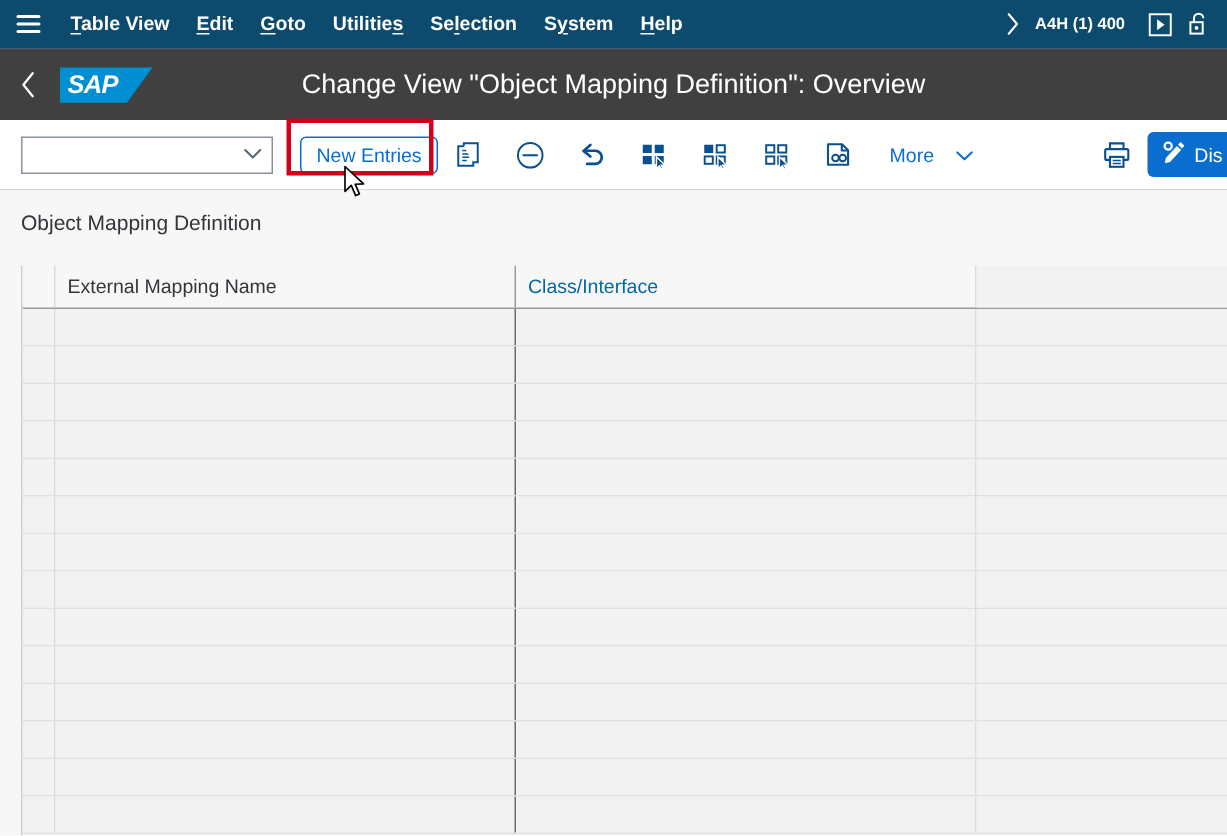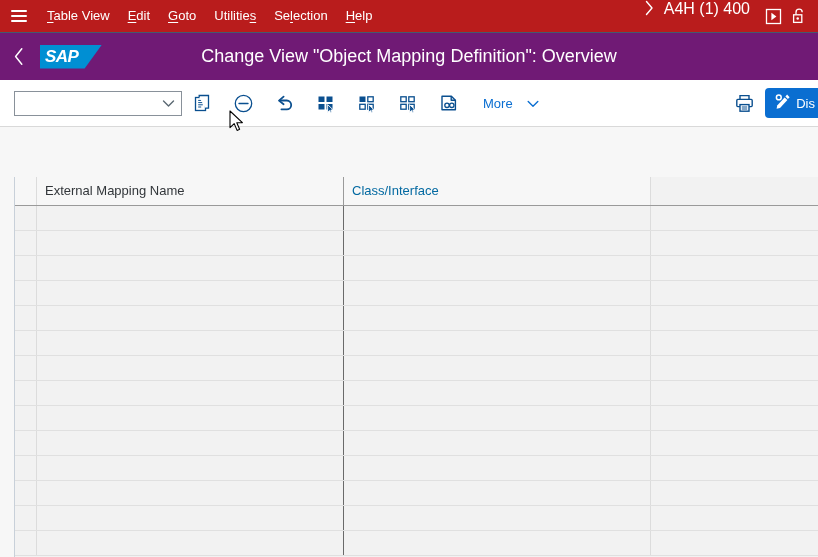--- a/index.html
+++ b/index.html
@@ -12,27 +12,28 @@
     height: 557px;
     overflow: hidden;
     font-family: "Liberation Sans", sans-serif;
     -webkit-font-smoothing: antialiased;
     position: relative;
   }
 
   
   .menubar {
     height: 32px;
-    background: #b91c1c;
-    display: flex;
-    align-items: flex-start;
+    background: #0c4a6e;
+    display: flex;
+    align-items: center;
     color: #ffffff;
     font-size: 13px;
     position: relative;
     box-sizing: border-box;
+    font-weight: bold;
   }
   .hamburger {
     width: 38px;
     height: 32px;
     display: flex;
     flex-direction: column;
     justify-content: center;
     align-items: center;
     gap: 3px;
     cursor: pointer;
@@ -60,39 +61,39 @@
   }
   .menubar-spacer { flex: 1 1 auto; }
   .menu-chevron {
     width: 26px;
     display: flex;
     align-items: center;
     justify-content: center;
     cursor: pointer;
   }
   .sysid {
-    font-size: 16px;
+    font-size: 11px;
     color: #ffffff;
     padding: 0 10px 0 2px;
     white-space: nowrap;
   }
   .mb-icon {
     width: 26px;
     height: 32px;
     display: flex;
     align-items: center;
     justify-content: center;
     cursor: pointer;
   }
   .mb-icon.last { margin-right: 6px; }
 
   
   .titlebar {
     height: 48px;
-    background: #701a75;
+    background: #404040;
     border-top: 1px solid #46596c;
     display: flex;
     align-items: center;
     position: relative;
     box-sizing: border-box;
   }
   .back-btn {
     width: 38px;
     height: 48px;
     display: flex;
@@ -361,20 +362,21 @@
     <span></span>
     <span></span>
     <span></span>
   </div>
 
   <div class="menu-item"><span class="uk">T</span><span>able View</span></div>
   <div class="menu-item"><span class="uk">E</span><span>dit</span></div>
   <div class="menu-item"><span class="uk">G</span><span>oto</span></div>
   <div class="menu-item"><span>Utilitie</span><span class="uk">s</span></div>
   <div class="menu-item"><span>Se</span><span class="uk">l</span><span>ection</span></div>
+  <div class="menu-item"><span>S</span><span class="uk">y</span><span>stem</span></div>
   <div class="menu-item"><span class="uk">H</span><span>elp</span></div>
 
   <div class="menubar-spacer"></div>
 
   <div class="menu-chevron">
     <svg width="10" height="16" viewBox="0 0 10 16" aria-hidden="true">
       <path d="M2.5 1.5 L8 8 L2.5 14.5" fill="none" stroke="#ffffff" stroke-width="1.4" stroke-linecap="round" stroke-linejoin="round"></path>
     </svg>
   </div>
 
@@ -415,20 +417,24 @@
 
   <div class="combo">
     <div class="combo-val" title=""></div>
     <span>
       <svg width="13" height="9" viewBox="0 0 13 9" aria-hidden="true">
         <path d="M1.5 2 L6.5 7 L11.5 2" fill="none" stroke="#5a6872" stroke-width="1.4" stroke-linecap="round" stroke-linejoin="round"></path>
       </svg>
     </span>
   </div>
 
+  <div class="hl-wrap">
+    <button class="new-entries">New Entries</button>
+    <div class="hl-box"></div>
+  </div>
 
   <div class="tb-icon">
     <svg width="20" height="20" viewBox="0 0 20 20" aria-hidden="true">
       <rect x="2.5" y="4.5" width="10" height="13" fill="#ffffff" stroke="#0a4f8f" stroke-width="1.3"></rect>
       <path d="M5.2 7.4h4.6M5.2 9.6h4.6M5.2 11.8h4.6M5.2 14h3" stroke="#0a4f8f" stroke-width="1"></path>
       <path d="M6.2 4.5 V2.5 h9.3 v12.6 h-3" fill="#ffffff" stroke="#0a4f8f" stroke-width="1.3"></path>
     </svg>
   </div>
 
   <div class="tb-icon">
@@ -511,20 +517,21 @@
         <path d="M3.2 12.4 L10.6 4.4 L13.4 7 L6 15 L2.6 15.8 Z" fill="#ffffff"></path>
         <path d="M11.4 3.4 L13.1 1.6 L15.6 4.2 L13.9 6 Z" fill="#ffffff"></path>
         <circle cx="4.8" cy="4.4" r="2.4" fill="none" stroke="#ffffff" stroke-width="1.5"></circle>
       </svg>
     </span>
     <span>Dis</span>
   </div>
 </div>
 
 <div class="content">
+  <div class="section-title">Object Mapping Definition</div>
 
   <div class="grid">
     <div class="grid-head">
       <div class="gh-sel"></div>
       <div class="gh-c1">External Mapping Name</div>
       <div class="gh-c2">Class/Interface</div>
       <div class="gh-c3"></div>
     </div>
     <div id="grid-body">
         <div class="grid-row">

